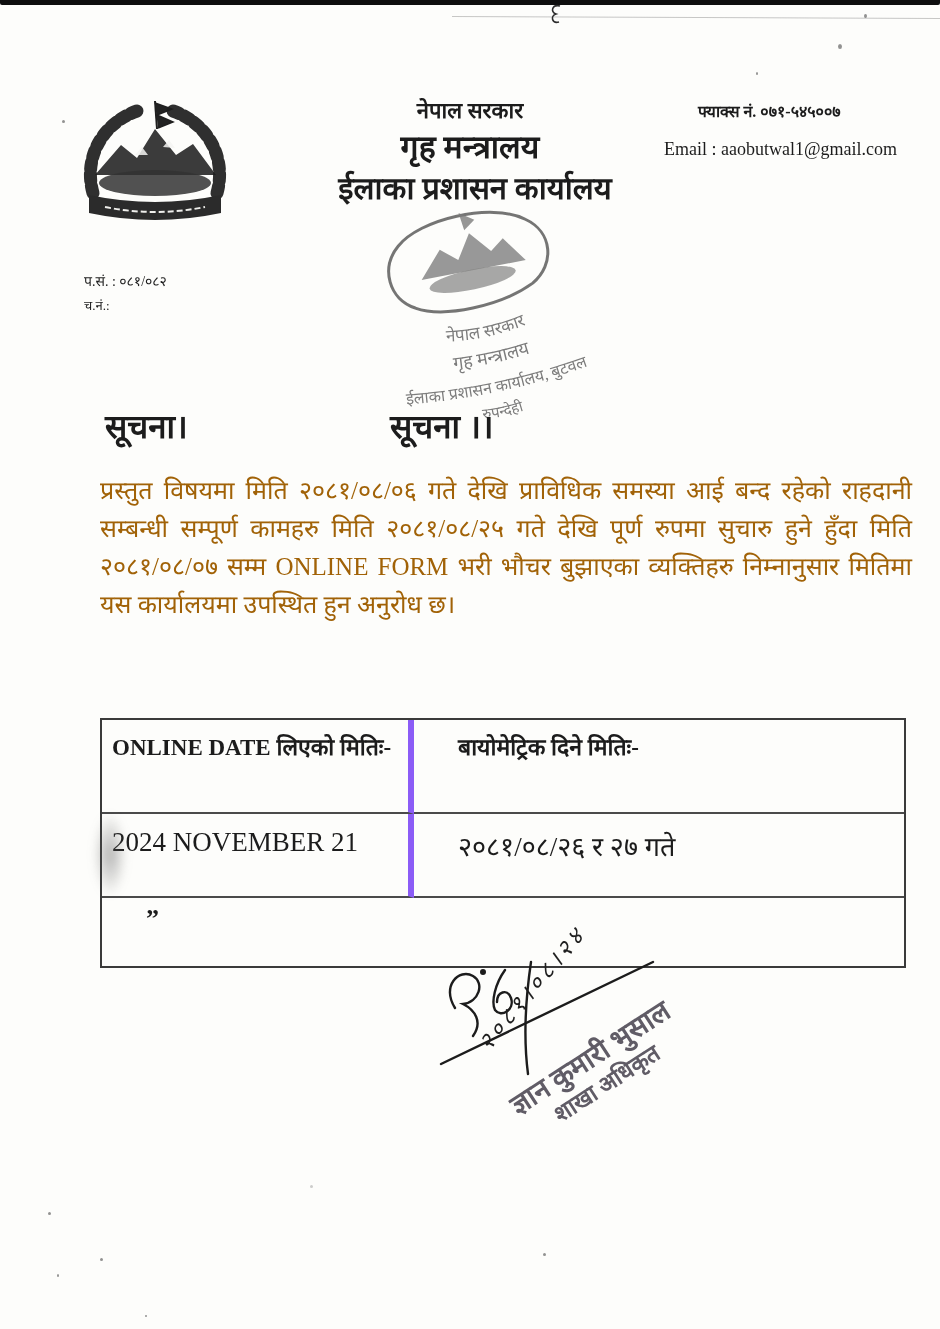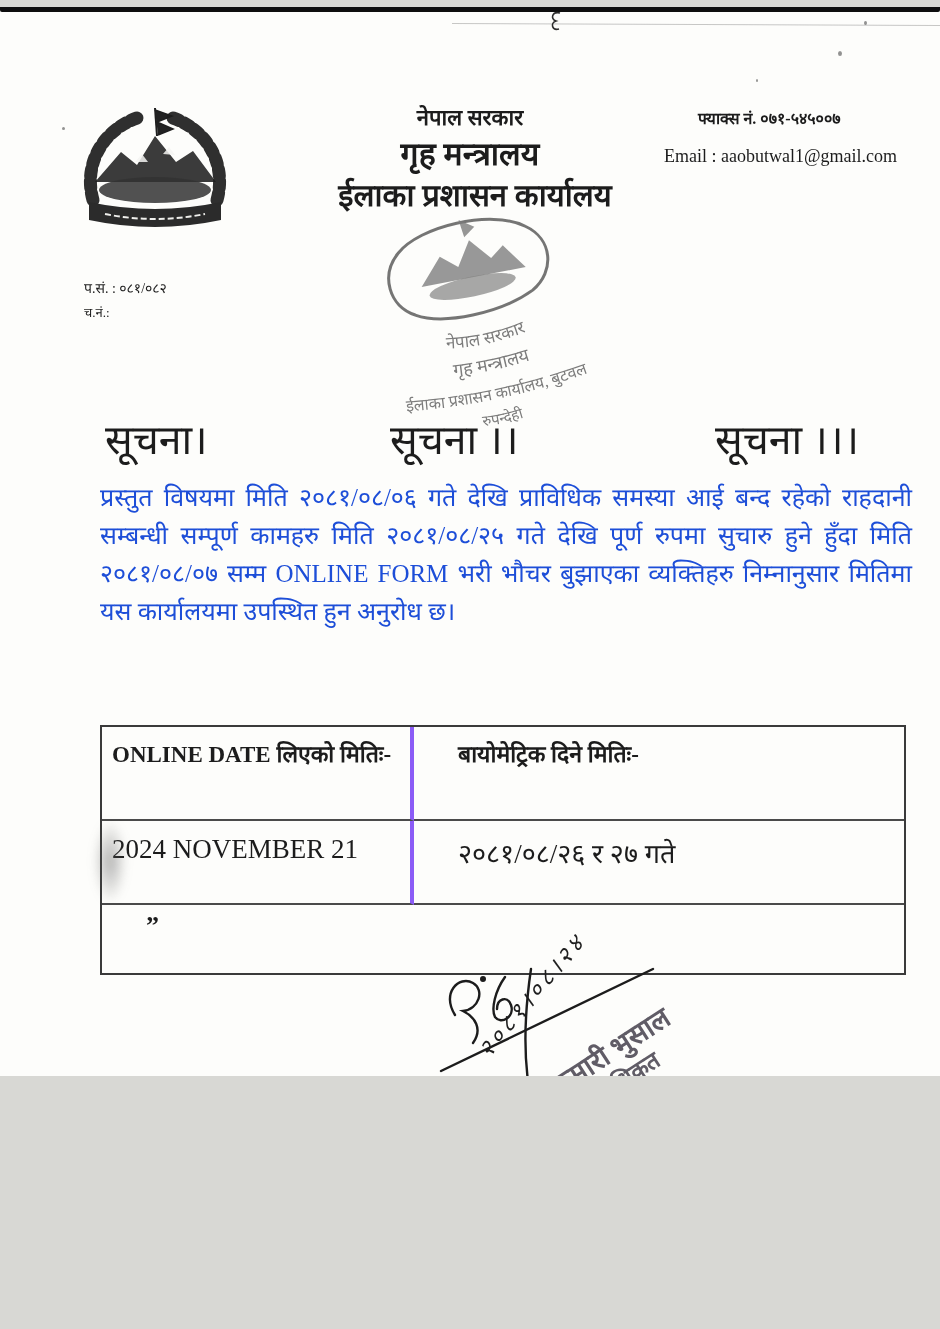--- a/index.html
+++ b/index.html
@@ -1,45 +1,45 @@
 <!DOCTYPE html>
 <html><head>
 <meta charset="utf-8">
 <style>
   html,body{margin:0;padding:0;background:#d8d8d4;}
   .page{
-    position:relative;width:940px;height:1069px;margin:7px auto;
+    position:relative;width:940px;height:1329px;margin:0 auto;
     background:#fdfdfb;overflow:hidden;
     font-family:"Liberation Serif","DejaVu Serif",serif;
     color:#1c1c1c;
   }
   .abs{position:absolute;}
   .topbar{left:0;top:0;width:940px;height:5px;background:#0e0e0e;border-radius:0 0 2px 2px;}
   .hairline{left:452px;top:17px;width:488px;height:1px;background:rgba(110,110,110,.38);transform:rotate(.25deg);}
   .gov{left:330px;top:94px;width:280px;text-align:center;font-size:22px;font-weight:600;}
   .ministry{left:320px;top:124px;width:300px;text-align:center;font-size:32px;font-weight:bold;}
   .office{left:275px;top:166px;width:400px;text-align:center;font-size:31px;font-weight:bold;}
   .location{left:330px;top:211px;width:300px;text-align:center;font-size:25px;font-weight:bold;}
   .fax{left:698px;top:100px;font-size:16px;font-weight:600;}
   .email{left:664px;top:139px;font-size:18px;}
   .refno{left:84px;top:271px;font-size:14px;}
   .chno{left:84px;top:296px;font-size:13px;}
   .dateline{left:645px;top:332px;font-size:26px;font-weight:600;}
-  .notice{font-size:41px;font-weight:normal;}
+  .notice{font-size:33px;font-weight:bold;}
   .n1{left:105px;top:403px;} .n2{left:390px;top:403px;} .n3{left:715px;top:403px;}
   .bodytext{
     left:100px;top:472px;width:812px;font-size:25px;line-height:38px;
-    text-align:justify;color:#1d4ed8;
+    text-align:justify;color:#a16207;
   }
   .doc-table{
     left:100px;top:718px;width:806px;height:250px;
     display:grid;grid-template-columns:312px 1fr;grid-template-rows:94px 84px 72px;
     border:2px solid #3a3a3a;box-sizing:border-box;
   }
-  .cell{border-right:4px solid #8b5cf6;border-bottom:2px solid #4a4a4a;box-sizing:border-box;padding:10px 8px 0 10px;}
+  .cell{border-right:6px solid #8b5cf6;border-bottom:2px solid #4a4a4a;box-sizing:border-box;padding:10px 8px 0 10px;}
   .cell.last-col{border-right:none;padding-left:44px;}
   .cell.last-row{border-bottom:none;}
   .th{font-weight:bold;font-size:23px;}
   .td{font-size:27px;padding-top:13px;}
   .ditto{padding-left:205px;font-size:26px;font-weight:bold;padding-top:6px;}
   .smudge{
     left:93px;top:812px;width:34px;height:85px;border-radius:50%;
     background:radial-gradient(ellipse at center,rgba(90,90,90,.45),rgba(120,120,120,0) 70%);
     filter:blur(4px);
   }
@@ -113,21 +113,20 @@
       <text font-size="17" text-anchor="middle"><textPath href="#arc1" startOffset="50%">नेपाल सरकार</textPath></text>
       <text font-size="18" text-anchor="middle"><textPath href="#arc2" startOffset="50%">गृह मन्त्रालय</textPath></text>
       <text font-size="16" text-anchor="middle"><textPath href="#arc3" startOffset="50%">ईलाका प्रशासन कार्यालय, बुटवल</textPath></text>
       <text font-size="15" text-anchor="middle"><textPath href="#arc4" startOffset="50%">रुपन्देही</textPath></text>
     </g>
   </svg>
 
 
   <div class="abs notice n1">सूचना।</div>
   <div class="abs notice n2">सूचना  ।।</div>
-  <div class="abs notice n3">सूचना ।।।</div>
 
   <div class="abs bodytext">प्रस्तुत विषयमा मिति २०८१/०८/०६ गते देखि प्राविधिक समस्या आई बन्द रहेको राहदानी सम्बन्धी सम्पूर्ण कामहरु मिति २०८१/०८/२५  गते देखि पूर्ण रुपमा सुचारु हुने हुँदा  मिति २०८१/०८/०७ सम्म ONLINE FORM भरी भौचर बुझाएका व्यक्तिहरु  निम्नानुसार मितिमा यस कार्यालयमा उपस्थित हुन  अनुरोध छ।</div>
 
   <div class="abs doc-table">
     <div class="cell th">ONLINE DATE लिएको मितिः-</div>
     <div class="cell th last-col">बायोमेट्रिक दिने मितिः-</div>
     <div class="cell td">2024 NOVEMBER 21</div>
     <div class="cell td last-col">२०८१/०८/२६ र  २७ गते</div>
     <div class="cell ditto last-col last-row">”</div>
   </div>

